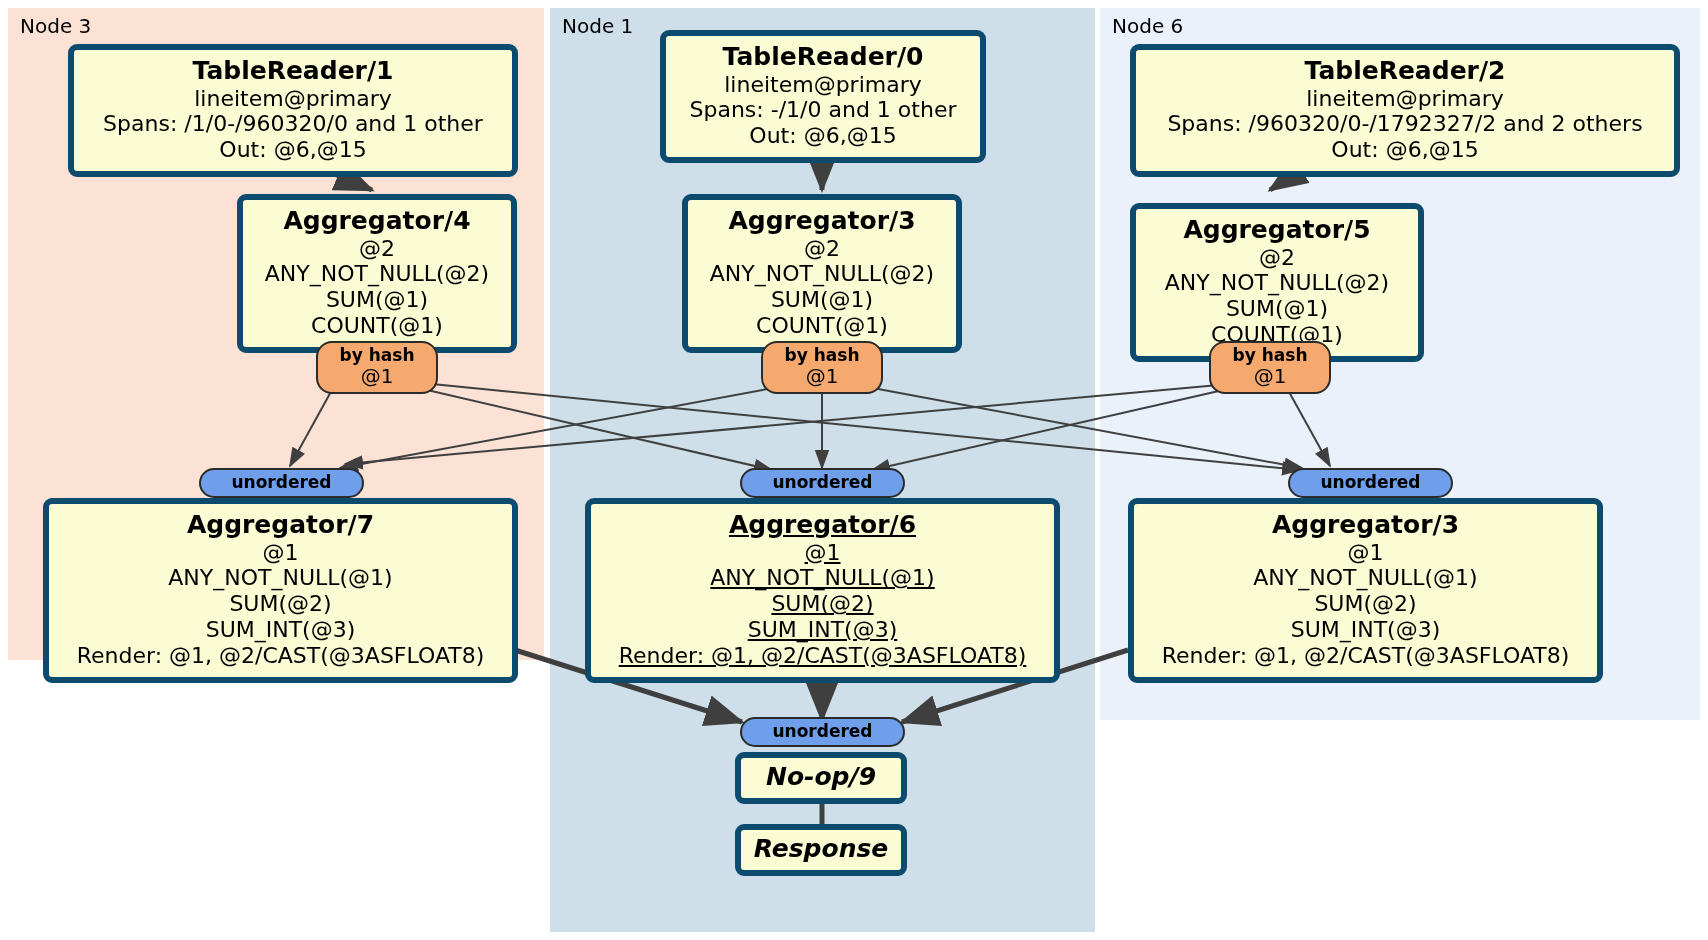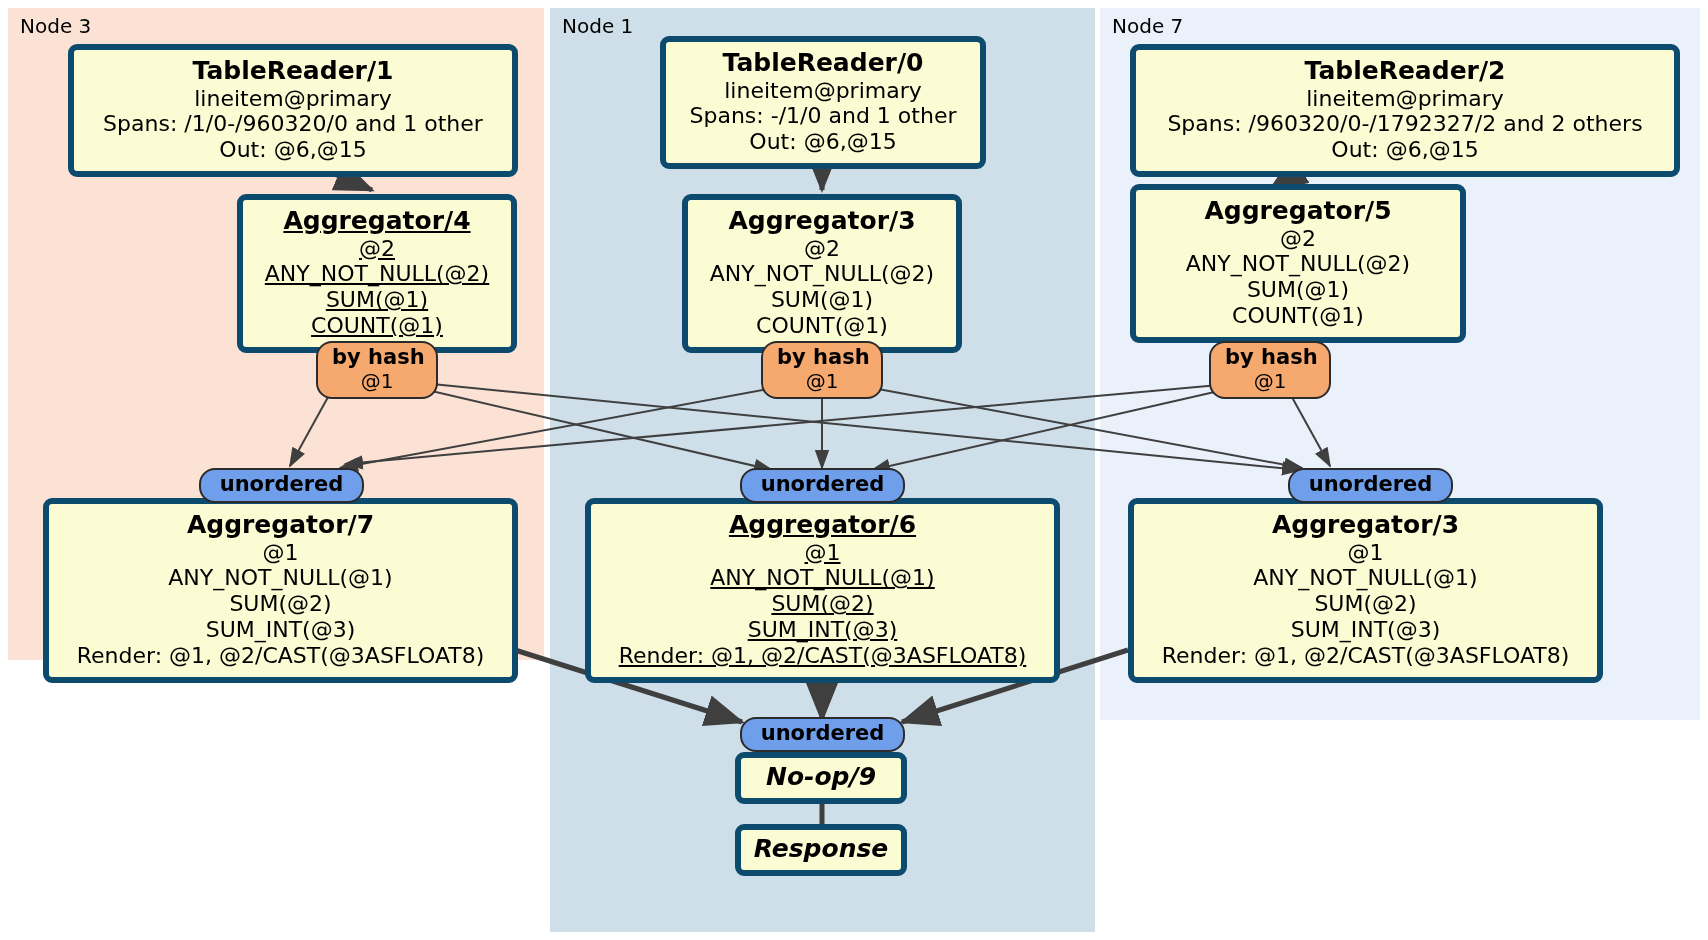--- a/index.html
+++ b/index.html
@@ -75,21 +75,21 @@
     position: absolute;
     box-sizing: border-box;
     border: 2px solid #2b2b2b;
     border-radius: 18px;
     text-align: center;
     color: #000000;
     white-space: nowrap;
   }
   .badge .bl {
     font-weight: bold;
-    font-size: 21px;
+    font-size: 17px;
     line-height: 1.12;
   }
   .badge .bs {
     font-size: 20px;
     line-height: 1.12;
   }
   .badge.hash {
     background: #f6a96e;
     padding: 3px 14px 5px 14px;
     border-radius: 16px;
@@ -107,21 +107,21 @@
 
   <div class="node-panel" style="left:8px; top:8px; width:536px; height:652px; background:#fbe2d5;">
     <span class="node-panel-label">Node 3</span>
   </div>
 
   <div class="node-panel" style="left:550px; top:8px; width:545px; height:924px; background:#cedfe9;">
     <span class="node-panel-label">Node 1</span>
   </div>
 
   <div class="node-panel" style="left:1100px; top:8px; width:600px; height:712px; background:#eaf1fb;">
-    <span class="node-panel-label">Node 7</span>
+    <span class="node-panel-label">Node 6</span>
   </div>
 
   <svg id="edges" viewBox="0 0 1708 940" xmlns="http://www.w3.org/2000/svg">
     <defs>
       <marker id="ah" markerWidth="9" markerHeight="9" refX="7.4" refY="3.2" orient="auto" markerUnits="strokeWidth">
         <path d="M0,0 L8,3.2 L0,6.4 z" fill="#3f3f3f"></path>
       </marker>
       <marker id="ahThin" markerWidth="11" markerHeight="11" refX="9" refY="3.6" orient="auto" markerUnits="strokeWidth">
         <path d="M0,0 L10,3.6 L0,7.2 z" fill="#3f3f3f"></path>
       </marker>
@@ -163,51 +163,51 @@
     </g>
   </svg>
 
   <div class="proc" style="left:68px; top:44px; width:450px;">
     <div class="ttl">TableReader/1</div>
     <div class="ln">lineitem@primary</div>
     <div class="ln">Spans: /1/0-/960320/0 and 1 other</div>
     <div class="ln">Out: @6,@15</div>
   </div>
 
-  <div class="proc" style="left:660px; top:36px; width:326px;">
+  <div class="proc" style="left:660px; top:30px; width:326px;">
     <div class="ttl">TableReader/0</div>
     <div class="ln">lineitem@primary</div>
     <div class="ln">Spans: -/1/0 and 1 other</div>
     <div class="ln">Out: @6,@15</div>
   </div>
 
   <div class="proc" style="left:1130px; top:44px; width:550px;">
     <div class="ttl">TableReader/2</div>
     <div class="ln">lineitem@primary</div>
     <div class="ln">Spans: /960320/0-/1792327/2 and 2 others</div>
     <div class="ln">Out: @6,@15</div>
   </div>
 
-  <div class="proc" style="left:237px; top:194px; width:280px;text-decoration:underline;">
+  <div class="proc" style="left:237px; top:194px; width:280px;">
     <div class="ttl">Aggregator/4</div>
     <div class="ln">@2</div>
     <div class="ln">ANY_NOT_NULL(@2)</div>
     <div class="ln">SUM(@1)</div>
     <div class="ln">COUNT(@1)</div>
   </div>
 
   <div class="proc" style="left:682px; top:194px; width:280px;">
     <div class="ttl">Aggregator/3</div>
     <div class="ln">@2</div>
     <div class="ln">ANY_NOT_NULL(@2)</div>
     <div class="ln">SUM(@1)</div>
     <div class="ln">COUNT(@1)</div>
   </div>
 
-  <div class="proc" style="left:1130px; top:184px; width:336px;">
+  <div class="proc" style="left:1130px; top:203px; width:294px;">
     <div class="ttl">Aggregator/5</div>
     <div class="ln">@2</div>
     <div class="ln">ANY_NOT_NULL(@2)</div>
     <div class="ln">SUM(@1)</div>
     <div class="ln">COUNT(@1)</div>
   </div>
 
   <div class="proc" style="left:43px; top:498px; width:475px;">
     <div class="ttl">Aggregator/7</div>
     <div class="ln">@1</div>

